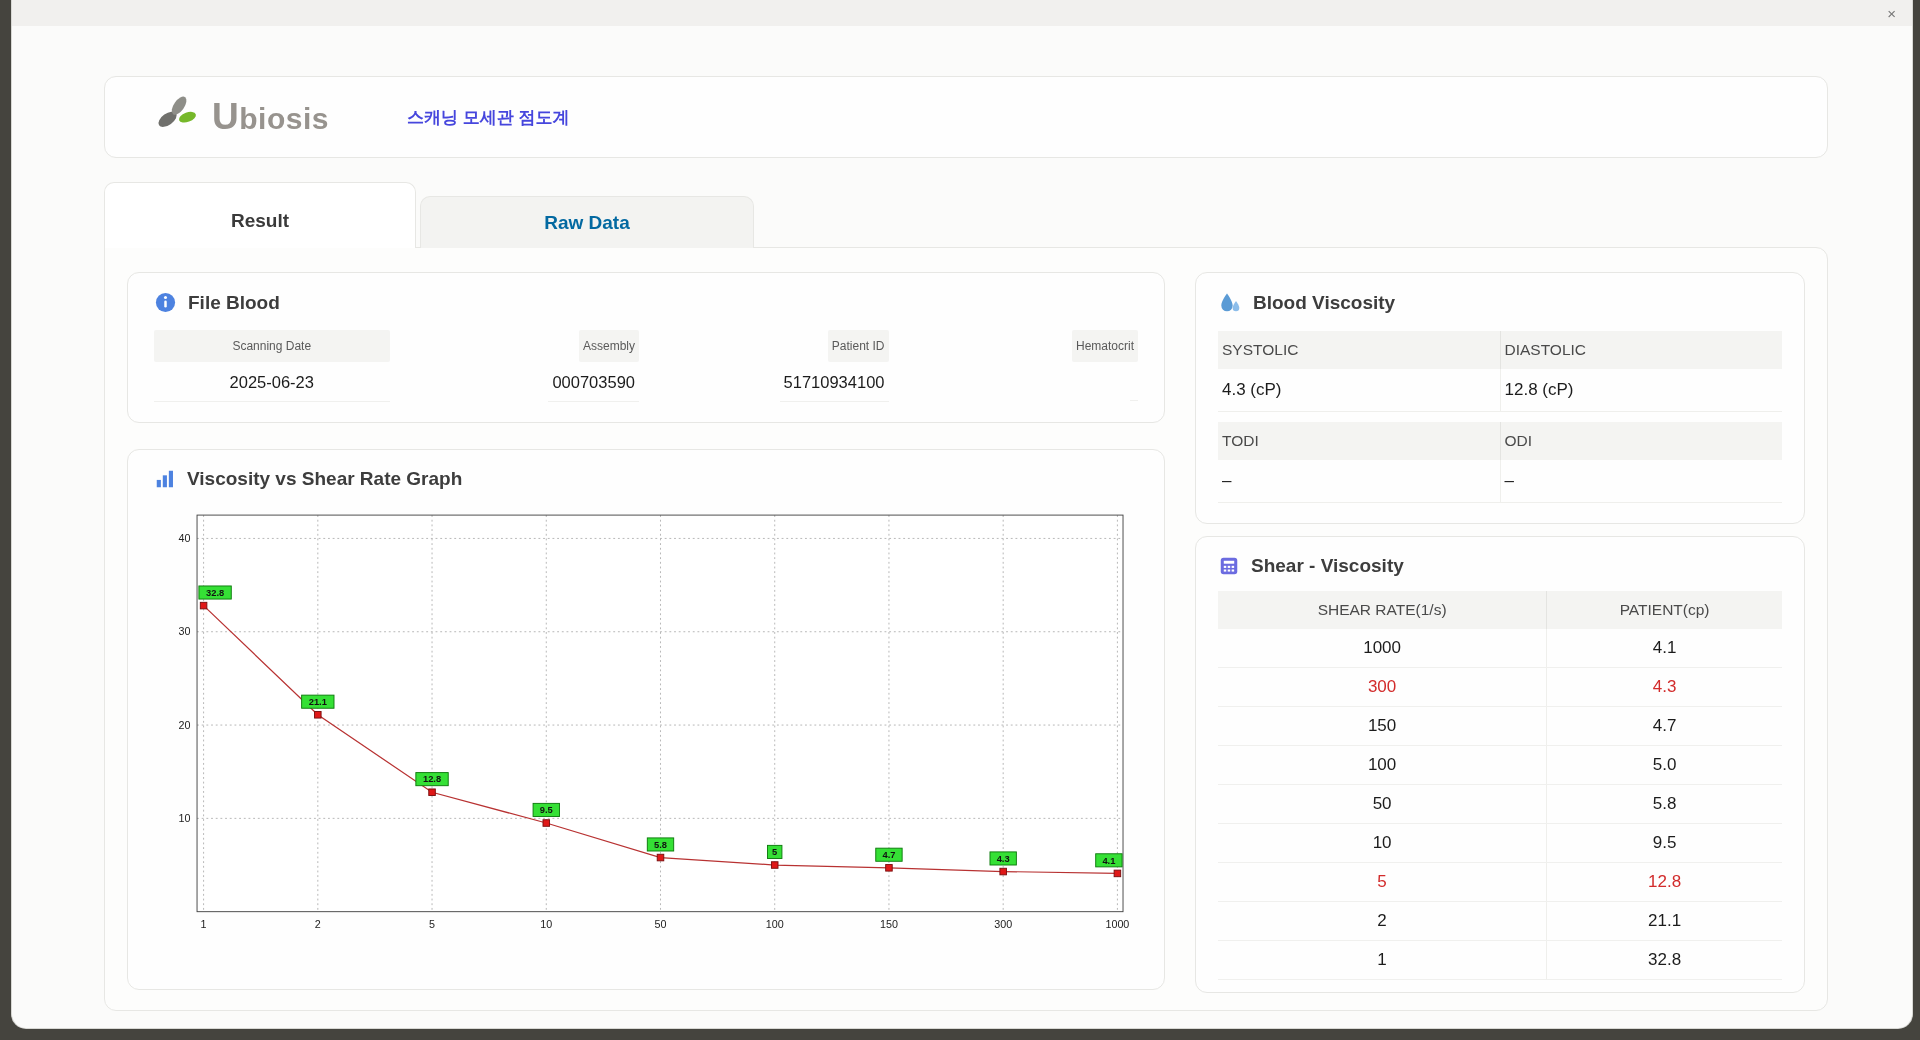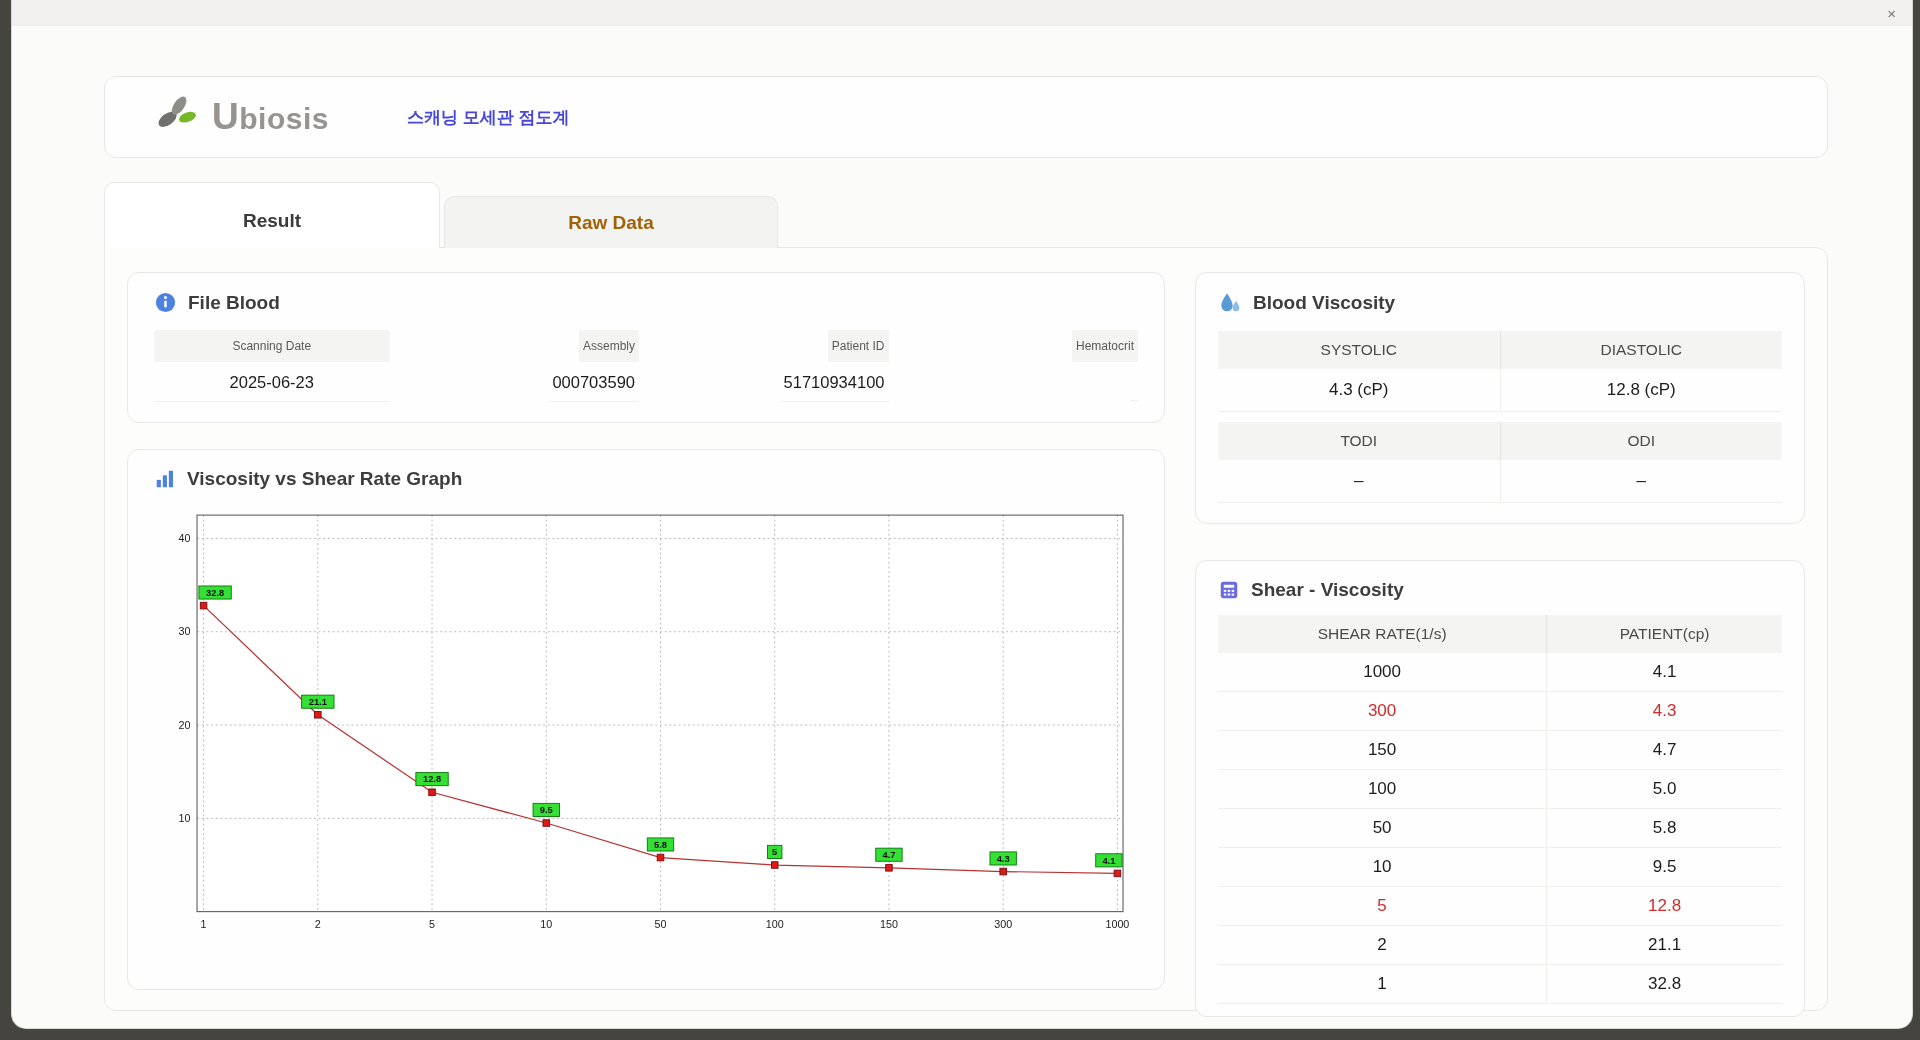--- a/index.html
+++ b/index.html
@@ -43,22 +43,22 @@
   .app-title { margin-left: 78px; font-size: 17px; font-weight: 700; color: #4646dd; }
 
   .tabs { display: flex; align-items: flex-end; margin-top: 24px; height: 66px; position: relative; }
   .tab {
     display: flex; align-items: center; justify-content: center;
     font-weight: 700; font-size: 19px;
     border: 1px solid #e7e7e4; border-bottom: none;
     border-radius: 10px 10px 0 0;
     cursor: pointer; position: relative;
   }
-  .tab-result { width: 336px; height: 66px; background: #ffffff; color: #3a3a3a; z-index: 3; padding-top: 10px; }
-  .tab-raw { width: 334px; height: 52px; background: #f3f3f1; color: #a16207; margin-left: 4px; z-index: 2; }
+  .tab-result { width: 312px; height: 66px; background: #ffffff; color: #3a3a3a; z-index: 3; padding-top: 10px; }
+  .tab-raw { width: 334px; height: 52px; background: #f3f3f1; color: #0369a1; margin-left: 4px; z-index: 2; }
 
   .main-panel {
     position: relative; z-index: 1;
     margin-top: -1px;
     background: #fdfdfc;
     border: 1px solid #e7e7e4;
     border-radius: 0 12px 12px 12px;
     padding: 24px 22px 20px;
     display: flex; gap: 30px;
     height: 764px;
@@ -77,27 +77,27 @@
   .field-value { text-align: center; padding: 11px 4px 9px; font-size: 16.5px; color: #1c1c1c; min-height: 39px; border-bottom: 1px solid #f0f0ee; }
 
   .graph-card { margin-top: 26px; padding: 18px 26px 28px; flex: 1; }
   .chart-host { margin-top: 12px; }
   .chart-host svg { display: block; width: 100%; }
 
   .bv-card { padding: 18px 22px 20px; }
   .bv-grid { margin-top: 16px; }
   .bv-group + .bv-group { margin-top: 10px; }
   .bv-row { display: flex; }
-  .bv-cell { flex: 1; text-align: center; }
+  .bv-cell { flex: 1; text-align: left; }
   .bv-labels .bv-cell { background: #f4f4f2; padding: 10px 4px; font-size: 15.5px; color: #4a4a4a; }
   .bv-labels .bv-cell + .bv-cell { border-left: 1px solid #e4e4e1; }
   .bv-values .bv-cell { padding: 11px 4px; font-size: 17px; color: #1c1c1c; border-bottom: 1px solid #efefec; }
   .bv-values .bv-cell + .bv-cell { border-left: 1px solid #efefec; }
 
-  .sv-card { margin-top: 36px; flex: 1; padding: 18px 22px 12px; }
+  .sv-card { margin-top: 12px; flex: 1; padding: 18px 22px 12px; }
   .sv-table { width: 100%; border-collapse: collapse; margin-top: 14px; }
   .sv-table th { background: #f4f4f2; font-weight: 400; font-size: 15.5px; color: #4a4a4a; padding: 10px 4px; }
   .sv-table th + th { border-left: 1px solid #e4e4e1; }
   .sv-table td { text-align: center; font-size: 17px; color: #1c1c1c; padding: 9px 4px; border-bottom: 1px solid #f0f0ee; }
   .sv-table td + td { border-left: 1px solid #efefec; }
   .sv-table tr.highlight td { color: #d22b2b; }
 </style>
 </head>
 <body>
 

